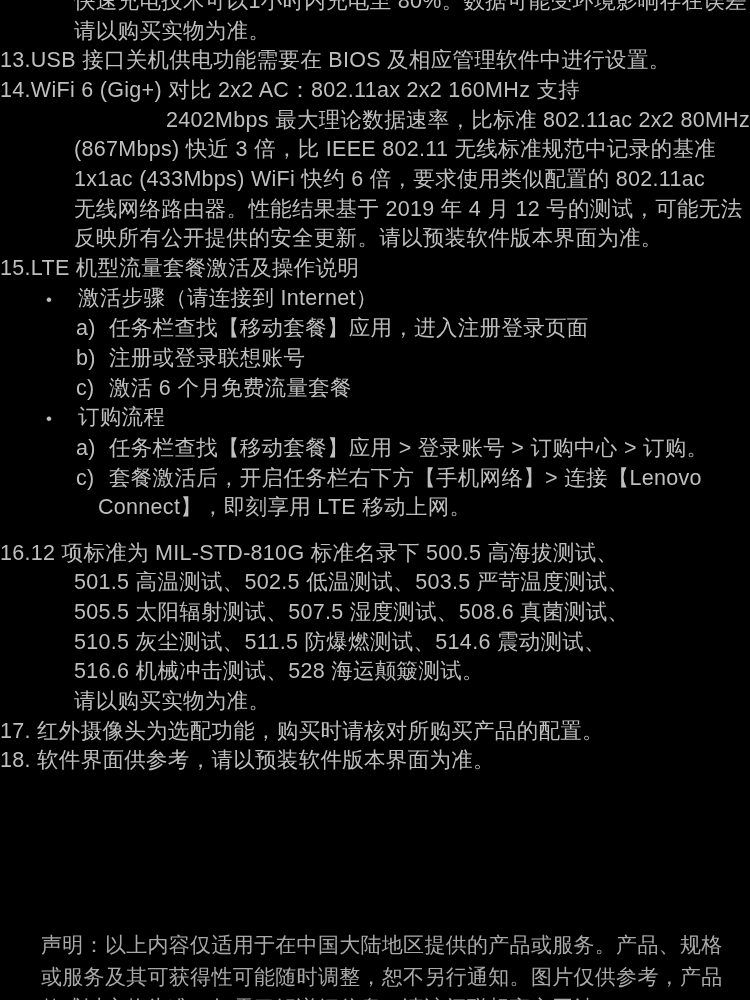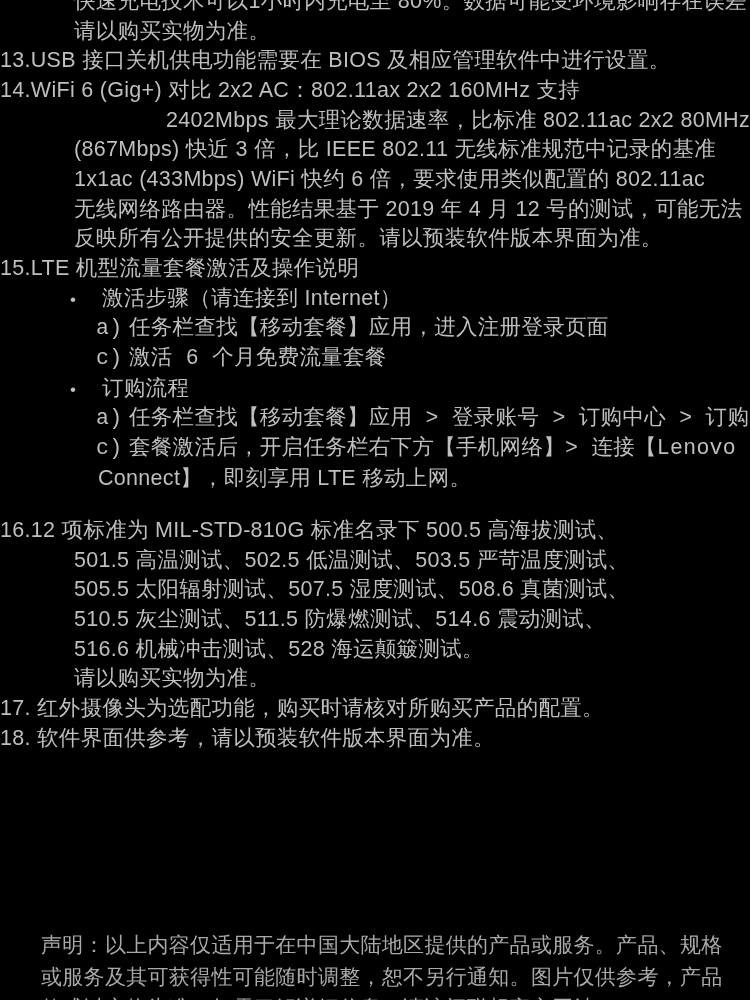--- a/index.html
+++ b/index.html
@@ -23,25 +23,25 @@
     font-size: 21.5px;
     line-height: 29.65px;
     white-space: nowrap;
     letter-spacing: 0.3px;
   }
   .line { min-height: 29.65px; }
   .i-num  { }
   .i-cont { padding-left: 74px; }
   .i-cont2 { padding-left: 81px; text-align: right; }
   .i-cont3 { padding-left: 98px; }
-  .sub { padding-left: 96px; font-family: Liberation Mono, monospace; }
-  .bul { padding-left: 70px; }
+  .sub { padding-left: 76px; }
+  .bul { padding-left: 46px; }
   .sub .marker { display: inline-block; width: 33px; }
   .bul .marker { display: inline-block; width: 32px; font-size: 17px; }
-  .block16 { margin-top: 23px; }
+  .block16 { margin-top: 16px; }
   .disclaimer {
     position: absolute;
     left: 41px;
     top: 929px;
     width: 700px;
     color: #a9a9a9;
     font-size: 21px;
     line-height: 31.6px;
     white-space: nowrap;
     letter-spacing: 0.3px;
@@ -61,20 +61,23 @@
   <div class="line i-cont">无线网络路由器。性能结果基于 2019 年 4 月 12 号的测试，可能无法</div>
   <div class="line i-cont">反映所有公开提供的安全更新。请以预装软件版本界面为准。</div>
   <div class="line i-num">15.LTE 机型流量套餐激活及操作说明</div>
   <div class="line bul">
     <span class="marker">•</span><span>激活步骤（请连接到 Internet）</span>
   </div>
   <div class="line sub">
     <span class="marker">a)</span><span>任务栏查找【移动套餐】应用，进入注册登录页面</span>
   </div>
   <div class="line sub">
+    <span class="marker">b)</span><span>注册或登录联想账号</span>
+  </div>
+  <div class="line sub">
     <span class="marker">c)</span><span>激活 6 个月免费流量套餐</span>
   </div>
   <div class="line bul">
     <span class="marker">•</span><span>订购流程</span>
   </div>
   <div class="line sub">
     <span class="marker">a)</span><span>任务栏查找【移动套餐】应用 &gt; 登录账号 &gt; 订购中心 &gt; 订购。</span>
   </div>
   <div class="line sub">
     <span class="marker">c)</span><span>套餐激活后，开启任务栏右下方【手机网络】&gt; 连接【Lenovo</span>

